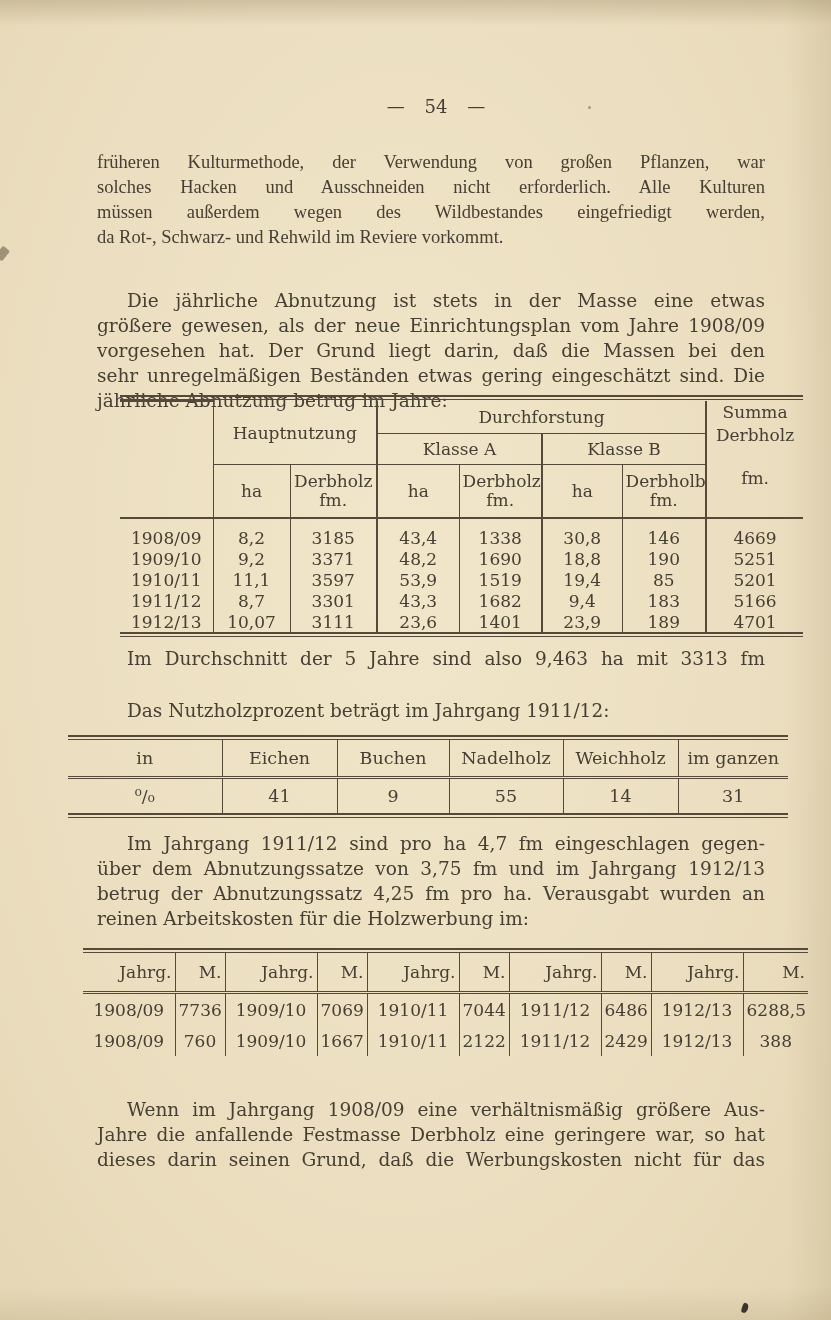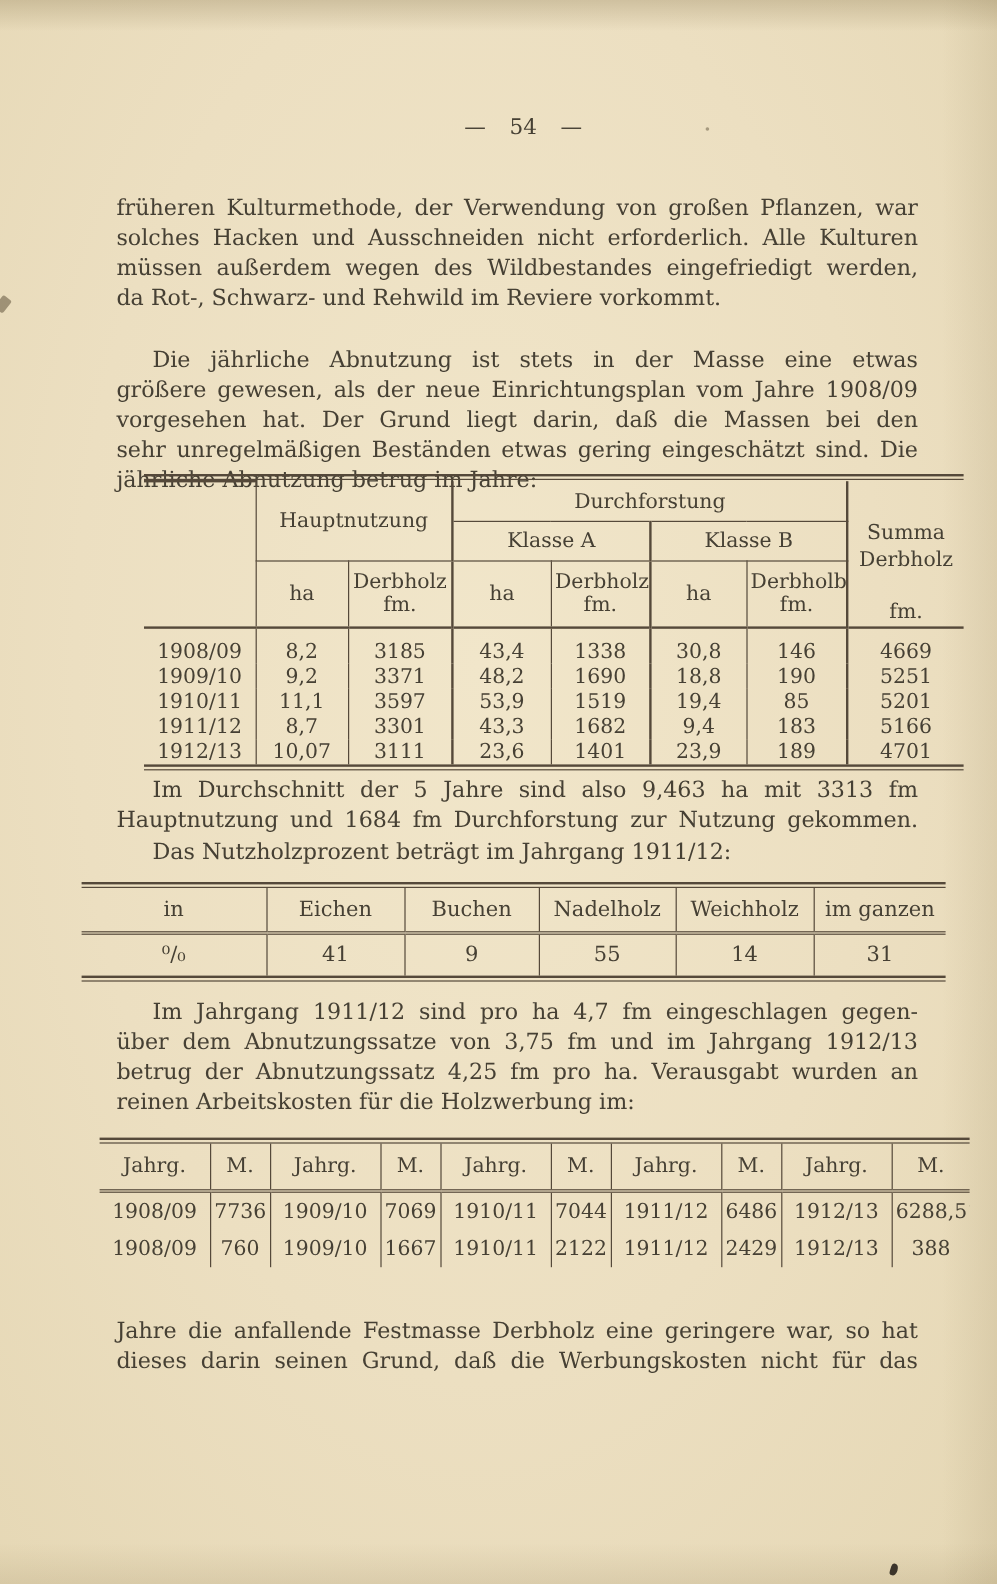--- a/index.html
+++ b/index.html
@@ -24,21 +24,21 @@
   .pagenum{
     position:absolute;top:96px;left:0;width:800px;
     text-align:center;font-size:18px;word-spacing:14px;padding-left:36px;
   }
   
   .para{position:absolute;left:97px;width:668px;font-size:18.5px;line-height:25px;}
   .ln{text-align:justify;}
   .ln.j{text-align-last:justify;}
   .ln.last{text-align-last:left;}
   .ln.ind{text-indent:30px;}
-  #p1{top:161px;}
+  #p1{top:150px;font-family:Liberation Serif, serif;}
   #p2{top:252px;margin-top:36px;}
   #p3{top:646px;}
   #p4{top:698px;}
   #p5{top:831px;}
   #p6{top:1097px;}
   
   .tblwrap{position:absolute;}
   .rule-dbl{height:2px;border-top:2px solid var(--rule);border-bottom:1px solid var(--rule);}
   table{border-collapse:collapse;table-layout:fixed;width:100%;}
   th,td{font-weight:normal;text-align:center;vertical-align:middle;padding:0 3px;
@@ -56,32 +56,32 @@
   .t1 tbody tr:first-child td{border-top:2px solid var(--rule);}
   .t1 tbody td{height:21px;font-size:17px;}
   .t1 tbody td:nth-child(2),
   .t1 tbody td:nth-child(3),
   .t1 tbody td:nth-child(5),
   .t1 tbody td:nth-child(7){border-left:1px solid var(--rule);}
   .t1 tbody td:nth-child(4),
   .t1 tbody td:nth-child(6),
   .t1 tbody td:nth-child(8){border-left:2px solid var(--rule);}
   .t1 tbody tr:first-child td{padding-top:8px;}
-  .t1 .summa{vertical-align:top;padding-top:32px;line-height:23px;}
+  .t1 .summa{vertical-align:top;padding-top:0;line-height:23px;}
   .t1 .summa-fm{margin-top:20px;}
   
   #t2wrap{top:735px;left:68px;width:720px;}
   .t2{font-size:17.5px;}
   .t2 th{height:36px;border-bottom:3px double var(--rule);}
   .t2 td{height:34px;}
   .t2 th + th, .t2 td + td{border-left:1px solid var(--rule);}
   
   #t3wrap{top:948px;left:83px;width:725px;}
   .t3{font-size:17px;}
-  .t3 tr.hd th{height:38px;border-bottom:3px double var(--rule);}
+  .t3 tr.hd th{height:38px;border-bottom:3px double var(--rule);text-align:right;}
   .t3 tr.r td{height:31px;}
   .t3 tr.hd th + th, .t3 tr.r td + td{border-left:1px solid var(--rule);}
   .t3 tr.inter td{border:none;height:26px;font-size:17.5px;text-align:center;}
   
   .mark-left{
     position:absolute;left:-2px;top:247px;width:9px;height:13px;
     background:rgba(96,84,60,.55);transform:rotate(38deg);border-radius:2px;
   }
   .mark-br{
     position:absolute;left:742px;top:1303px;width:6px;height:10px;
@@ -206,21 +206,20 @@
           <td>189</td>
           <td>4701</td>
         </tr>
       </tbody>
     </table>
     <div class="rule-dbl"></div>
   </div>
 
   <div class="para" id="p3">
     <div class="ln j ind">Im Durchschnitt der 5 Jahre sind also 9,463 ha mit 3313 fm</div>
-    <div class="ln j">Hauptnutzung und 1684 fm Durchforstung zur Nutzung gekommen.</div>
   </div>
 
   <div class="para" id="p4">
     <div class="ln last ind">Das Nutzholzprozent beträgt im Jahrgang 1911/12:</div>
   </div>
 
   <div class="tblwrap" id="t2wrap">
     <div class="rule-dbl"></div>
     <table class="t2">
       <colgroup>
@@ -310,20 +309,21 @@
         <td>1911/12</td>
         <td>2429</td>
         <td>1912/13</td>
         <td>388</td>
       </tr>
     </tbody>
       </table>
   </div>
 
   <div class="para" id="p6">
+    <div class="ln j ind">Wenn im Jahrgang 1908/09 eine verhältnismäßig größere Aus-</div>
     <div class="ln j">Jahre die anfallende Festmasse Derbholz eine geringere war, so hat</div>
     <div class="ln j">dieses darin seinen Grund, daß die Werbungskosten nicht für das</div>
   </div>
 
   <div class="mark-left"></div>
   <div class="mark-br"></div>
 
 </div>
 
 </body></html>

